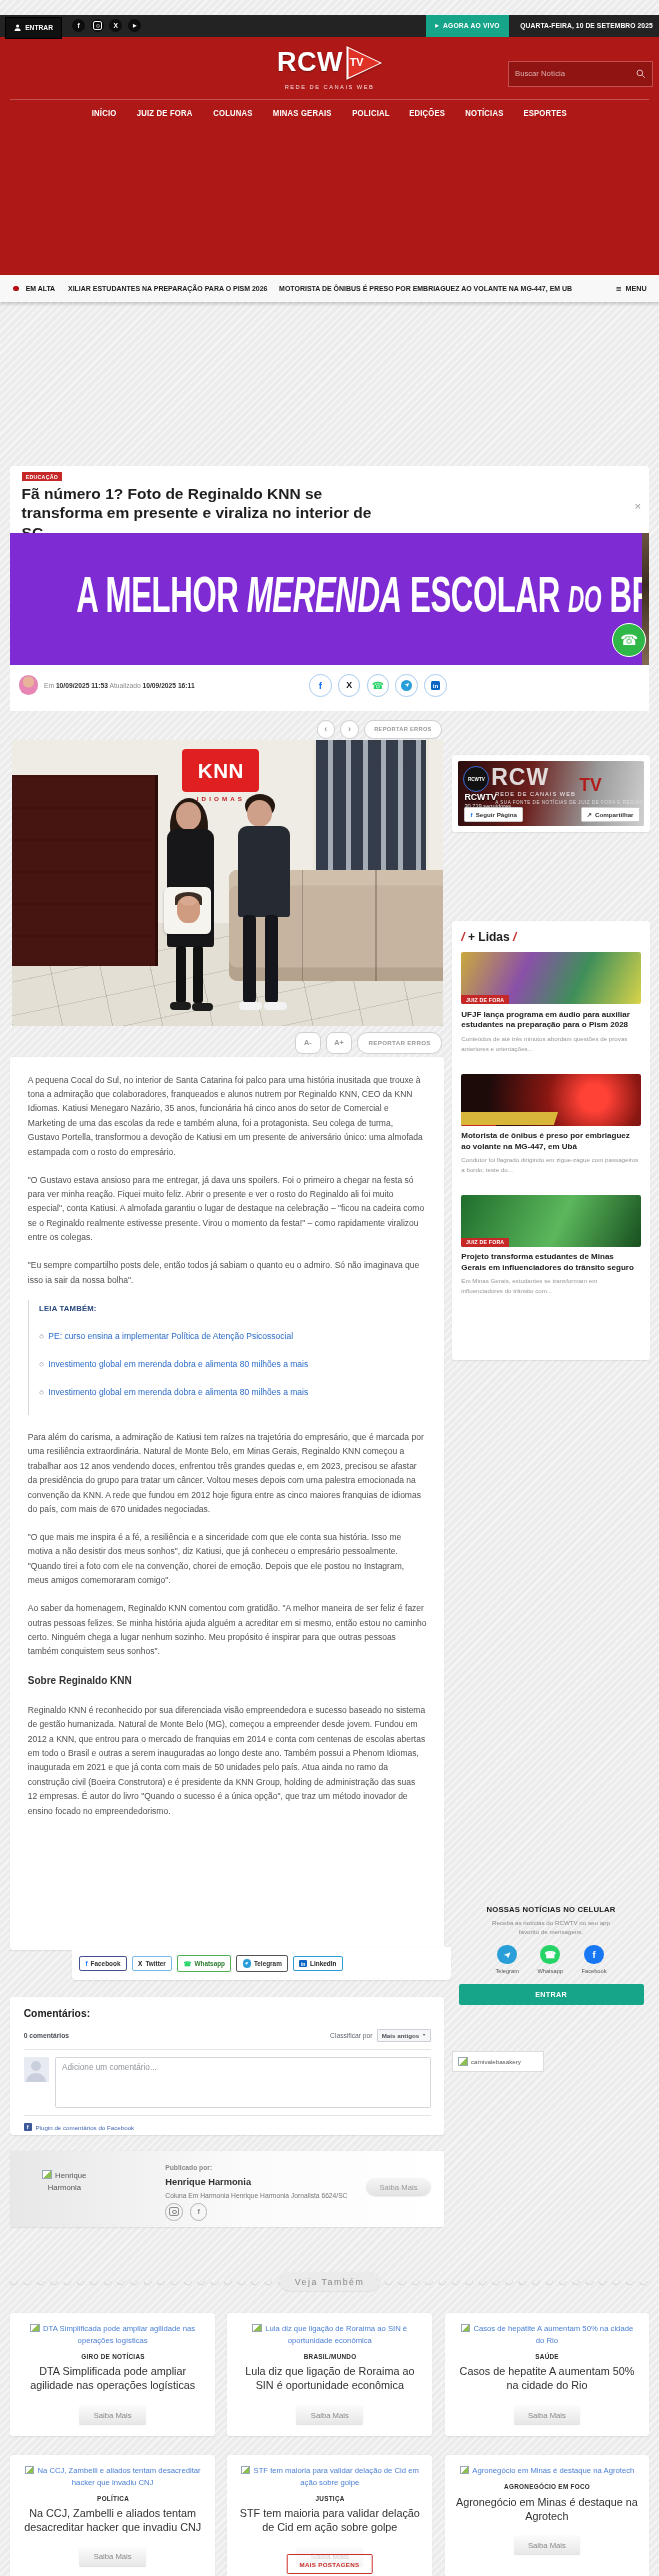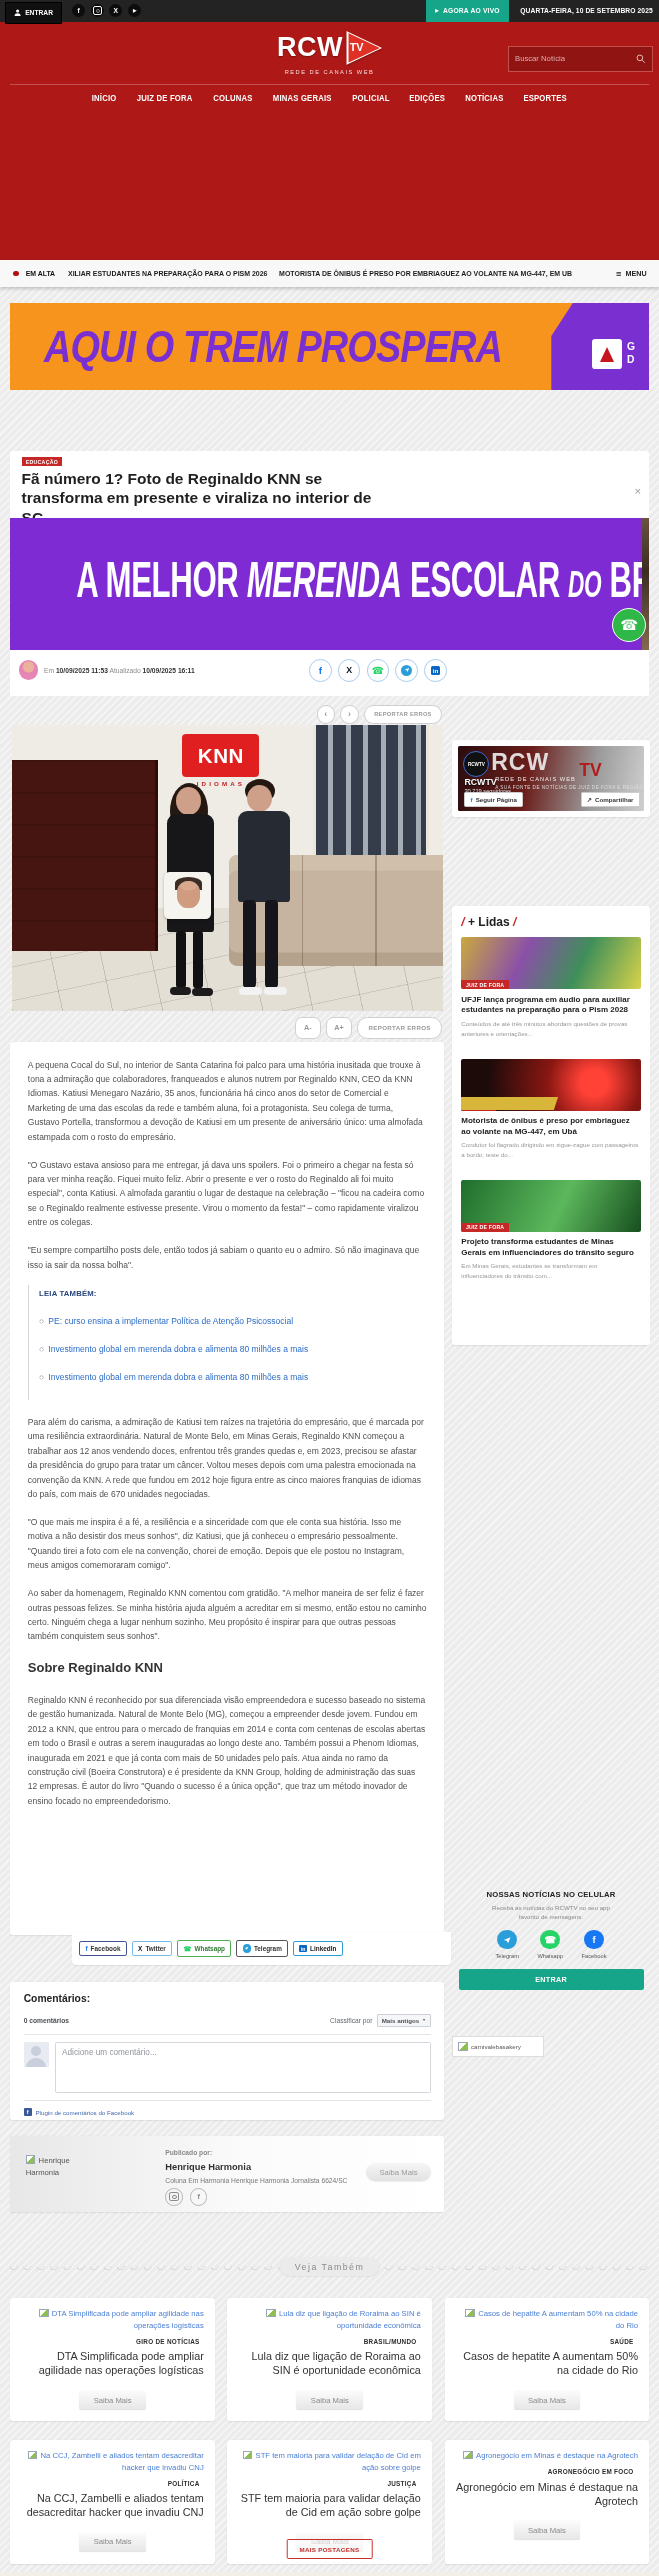--- a/index.html
+++ b/index.html
@@ -1,19 +1,19 @@
 <!DOCTYPE html>
 <html style="font-size:8.2px"><head>
 <meta charset="utf-8">
 <style>
   html,body{margin:0;padding:0;background:#dcdcdc;font-family:"Liberation Sans",sans-serif;}
   #page{position:relative;width:659px;height:2912px;margin:0 auto;overflow:hidden;
         background:#ececec;
         background-image:repeating-linear-gradient(135deg,rgba(255,255,255,.55) 0 1.5px,transparent 1.5px 5.2px);}
-  .abs{position:absolute;}
+  .abs{position:absolute;margin-top:15px;}
   .card{background:#fff;border-radius:3.1px;box-shadow:0 0.5px 1.5px rgba(0,0,0,.08);}
 
   
   #topbar{left:0;top:0;width:659px;height:21.6px;background:#232323;z-index:30;}
   #login-btn{position:absolute;left:5.2px;top:2.1px;height:19.6px;padding:0 8.2px;background:#101010;
              color:#fff;font-weight:bold;font-size:6.7px;display:flex;align-items:center;gap:3.6px;border:0.5px solid #000;}
   .soc{position:absolute;top:4.1px;width:13.4px;height:13.4px;border-radius:50%;background:#0d0d0d;color:#fff;
        display:flex;align-items:center;justify-content:center;font-size:6.7px;font-weight:bold;}
   #live-btn{position:absolute;right:150px;top:0;height:21.6px;padding:0 9.3px;background:#17a589;color:#fff;
             font-weight:bold;font-size:6.7px;display:flex;align-items:center;gap:4.1px;letter-spacing:0.2px;}
@@ -127,21 +127,21 @@
 
   
   #bodycard{left:10.3px;top:1042px;width:434px;height:893px;background:#fff;border-radius:3.1px;overflow:hidden;
             box-shadow:0 0.5px 1.5px rgba(0,0,0,.08);}
   #bodycard .inner{padding:15.5px 17.5px;font-size:8.5px;line-height:1.7;color:#505050;}
   #bodycard p{margin:0 0 13.4px 0;}
   #leia{border-left:1.5px solid #d6d6d6;padding:2.1px 0 2.1px 10.3px;margin:3.1px 0 15.5px 0;}
   #leia .lbl{color:#27477e;font-weight:bold;font-size:7.7px;letter-spacing:0.2px;margin-bottom:13.4px;}
   #leia .lnk{margin:13.4px 0;color:#2b6cc8;font-size:8.5px;}
   #leia .lnk .o{color:#7d8aa0;margin-right:4.1px;}
-  .sobre-h{font-weight:bold;color:#333;margin:0 0 12.4px 0;font-size:13px;}
+  .sobre-h{font-weight:bold;color:#333;margin:0 0 12.4px 0;font-size:10px;}
   .linkline{color:#2b6cc8;word-break:break-all;}
   .linkline .sep{color:#888;}
 
   
   #sharebox{left:72px;top:1932px;width:372px;height:33px;background:#fff;border-radius:0 0 4.1px 4.1px;
             display:flex;align-items:center;gap:5.2px;padding-left:7.2px;box-shadow:0 0.5px 1.5px rgba(0,0,0,.08);}
   .shbtn{display:flex;align-items:center;gap:3.1px;border:0.5px solid #999;border-radius:2.1px;background:#fff;
          padding:3.1px 5.2px;font-size:6.4px;color:#333;font-weight:bold;}
   .shbtn.f{border-color:#44518f;} .shbtn.f .ic{color:#1877f2;font-weight:bold;}
   .shbtn.t{border-color:#74b9e8;} .shbtn.t .ic{color:#0f1419;font-weight:bold;}
@@ -164,42 +164,42 @@
   .c-avatar::after{content:"";position:absolute;top:15.5px;left:2.6px;width:19.6px;height:14.4px;border-radius:9.8px 9.8px 0 0;background:#c9cfdd;}
   .c-ta{flex:1;height:38px;border:0.5px solid #d3d6db;border-radius:1.5px;padding:5.2px 6.2px;font-size:8.2px;color:#333;resize:none;
         font-family:"Liberation Sans",sans-serif;background:linear-gradient(#fff,#fff) padding-box;}
   .c-ta::placeholder{color:#90949c;}
   .fb-plug{display:flex;align-items:center;gap:3.6px;color:#4267b2;font-size:6.2px;}
   .fb-sq{width:8.2px;height:8.2px;background:#3b5998;color:#fff;font-weight:bold;font-size:5.7px;display:flex;align-items:center;
          justify-content:center;border-radius:1px;}
 
   
   #author{left:10.3px;top:2136px;width:434px;height:76px;border-radius:2.1px;
-          background:linear-gradient(90deg,#e7e7e7,#fbfbfb 55%,#ffffff);box-shadow:0 0.5px 1.5px rgba(0,0,0,.08);}
+          background:linear-gradient(90deg,#e7e7e7,#fbfbfb 55%,#ffffff);box-shadow:0 0.5px 1.5px rgba(0,0,0,.08);text-align:center;}
   #author .altcol{position:absolute;left:15.5px;top:18.5px;width:77px;color:#555;font-size:7.7px;line-height:1.6;}
   #author .pub{position:absolute;left:155px;top:13.4px;color:#8a8a8a;font-weight:bold;font-size:6.7px;}
   #author .nm{position:absolute;left:155px;top:26px;color:#333;font-weight:bold;font-size:9.3px;}
   #author .bio{position:absolute;left:155px;top:41px;color:#777;font-size:6.7px;}
   #author .socials{position:absolute;left:155px;top:52px;display:flex;gap:7.2px;}
   .a-soc{width:15.5px;height:15.5px;border:0.5px solid #b5b5b5;border-radius:50%;display:flex;align-items:center;justify-content:center;color:#8a8a8a;font-weight:bold;font-size:7.2px;}
   .ig{width:7.2px;height:7.2px;border:0.8px solid #8a8a8a;border-radius:2.1px;position:relative;}
   .ig::before{content:"";position:absolute;left:1.5px;top:1.5px;width:2.6px;height:2.6px;border:0.7px solid #8a8a8a;border-radius:50%;}
   #author .more{position:absolute;right:13.4px;top:27px;background:linear-gradient(#f6f6f6,#e2e2e2);border-radius:10.3px;
                 color:#9a9a9a;font-size:7.7px;padding:4.6px 13.4px;box-shadow:0 0.5px 1px rgba(0,0,0,.12);}
   .broken{display:inline-block;width:7.7px;height:6.7px;border:0.5px solid #9aa7b5;background:
           linear-gradient(135deg,#fff 48%,#8ec04f 48%);vertical-align:-1px;margin-right:3.1px;}
 
   
   #wave{left:10.3px;top:2266px;width:639px;height:7.2px;
         background:radial-gradient(5.7px 5.7px at 3.6px 0px,transparent 3.1px,#d9d9d9 3.3px 4.1px,transparent 4.4px) repeat-x;
         background-size:13.4px 7.2px;}
   #veja-pill{left:50%;top:2257px;transform:translateX(-50%);background:#ebebeb;border-radius:11.3px;padding:4.6px 15.5px;
              color:#8a8a8a;font-size:8.8px;letter-spacing:1.5px;box-shadow:0 0.5px 1px rgba(0,0,0,.1);}
   #grid{left:10.3px;top:2298px;width:639px;display:grid;grid-template-columns:1fr 1fr 1fr;gap:18.5px 12.4px;}
-  .vcard{background:#fff;border-radius:3.1px;box-shadow:0 0.5px 1.5px rgba(0,0,0,.08);padding:10.3px 11.3px;text-align:right;
+  .vcard{background:#fff;border-radius:3.1px;box-shadow:0 0.5px 1.5px rgba(0,0,0,.08);padding:10.3px 11.3px;text-align:center;
          display:flex;flex-direction:column;}
   .vcard .vl{color:#4a7fd4;font-size:7.7px;line-height:1.55;}
   .vcard .vc{color:#2b2b2b;font-weight:bold;font-size:6.7px;letter-spacing:0.3px;margin-top:6.2px;transform:scaleX(.95);}
   .vcard .vt{color:#333;font-size:10.8px;line-height:1.3;margin-top:4.1px;}
   .vcard .vb{margin:auto auto 2.1px auto;margin-top:13.4px;background:linear-gradient(#fbfbfb,#e7e7e7);border-radius:1.5px;
              color:#8a8a8a;font-size:7.7px;padding:4.6px 14.4px;display:inline-block;box-shadow:0 0.5px 1px rgba(0,0,0,.12);}
   .vcard:nth-child(-n+3){min-height:72px;}
   .vcard:nth-child(n+4){min-height:103px;}
   #morebtn{left:50%;top:2539px;transform:translateX(-50%);border:0.5px solid #c9302c;color:#c9302c;font-weight:bold;
            font-size:6.2px;letter-spacing:0.3px;padding:5.7px 12.4px;border-radius:1.5px;background:rgba(255,255,255,.6);}
@@ -312,31 +312,20 @@
   <div id="ticker" class="abs">
     <span class="dot"></span>
     <span class="lbl">EM ALTA</span>
     <span class="txt">XILIAR ESTUDANTES NA PREPARAÇÃO PARA O PISM 2026      MOTORISTA DE ÔNIBUS É PRESO POR EMBRIAGUEZ AO VOLANTE NA MG-447, EM UB</span>
     <span class="menu">
       <span style="font-size:9.3px">≡</span>
       <span>MENU</span>
     </span>
   </div>
 
-  <div id="trem" class="abs">
-    <div class="big"><span>AQUI O </span><i>TREM PROSPERA</i></div>
-    <div class="pur"></div>
-    <div class="lg">
-        <span class="mt"></span>
-      </div>
-    <div class="gd">
-        <div>G</div>
-        <div>D</div>
-      </div>
-  </div>
 
   <div id="titlecard" class="abs">
     <span id="cat-badge">EDUCAÇÃO</span>
     <h1 id="a-title" style="margin:0">Fã número 1? Foto de Reginaldo KNN se transforma em presente e viraliza no interior de SC</h1>
     <span id="close-x">×</span>
   </div>
 
   <div id="merenda" class="abs">
     <div class="line">
       <span>A MELHOR </span><i>MERENDA</i><span> ESCOLAR </span><i class="do">DO</i><span> BRASIL</span>

